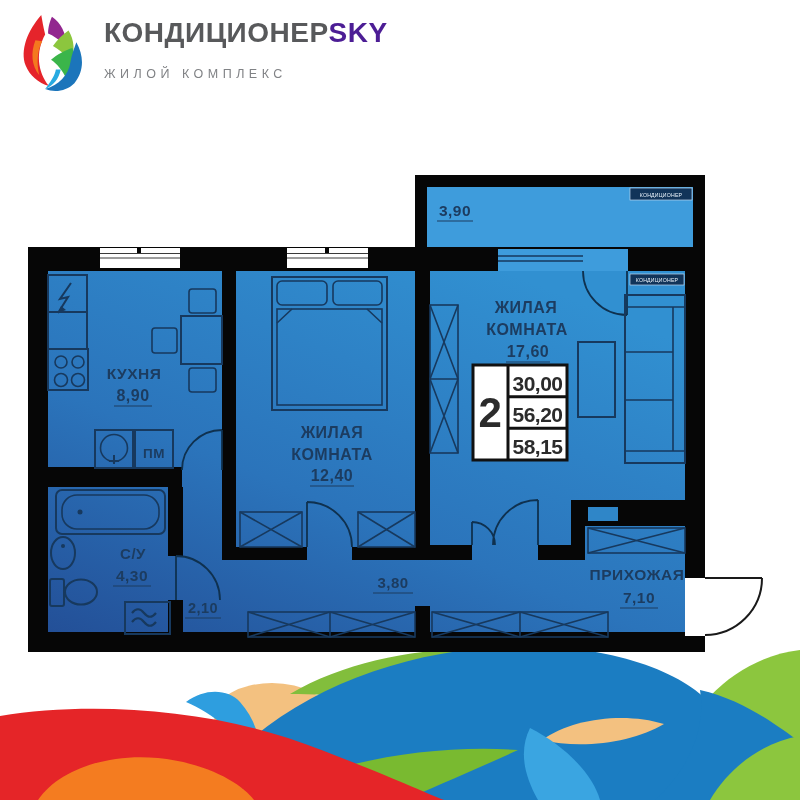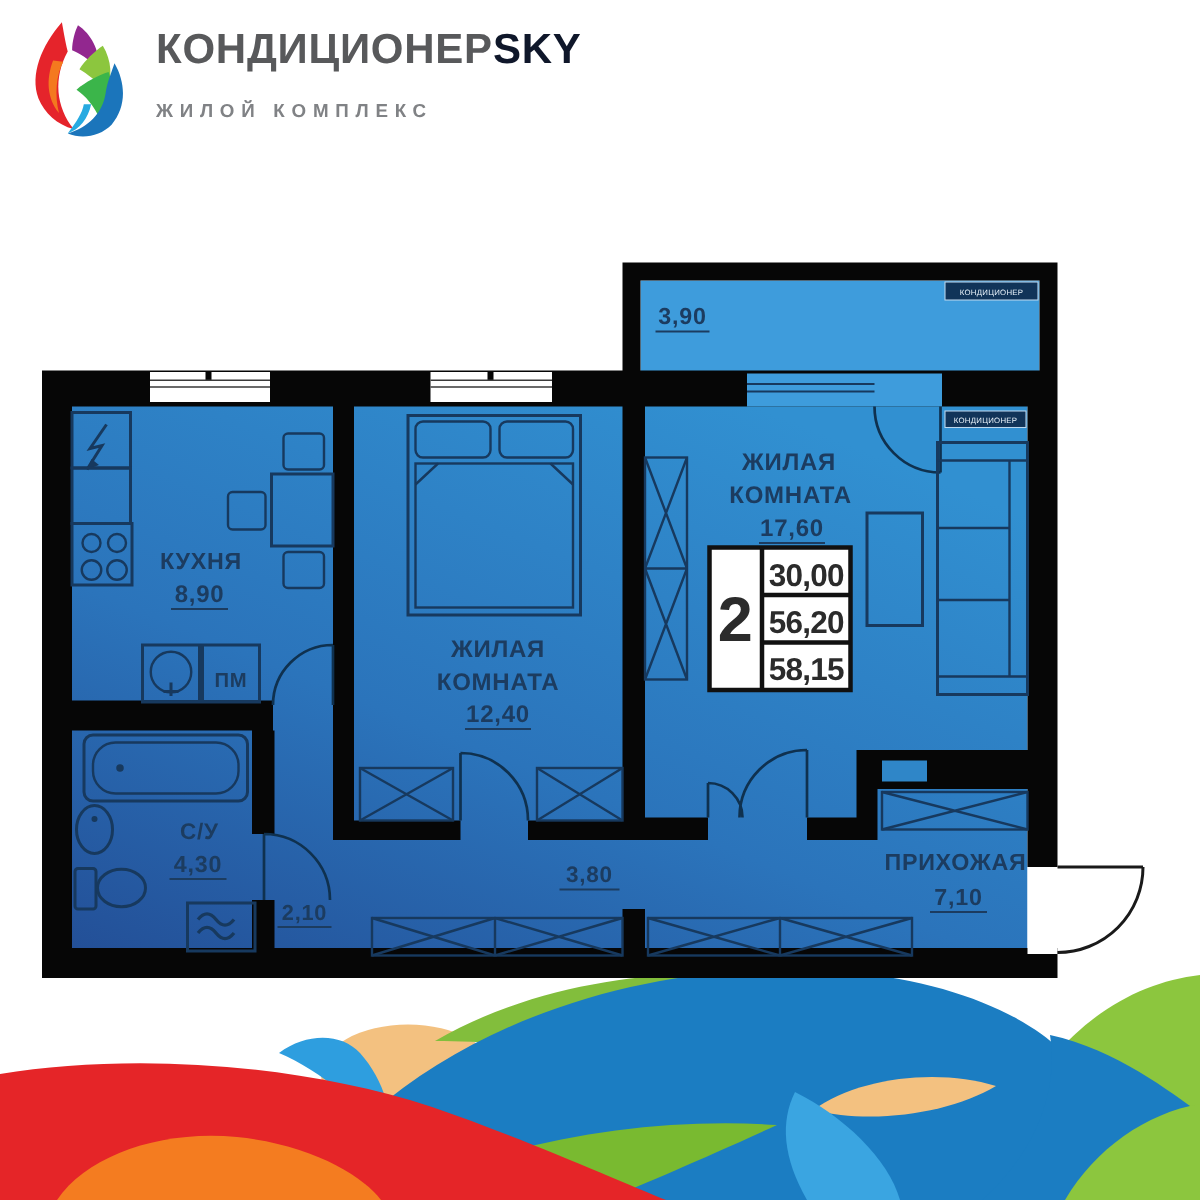--- a/index.html
+++ b/index.html
@@ -2,22 +2,22 @@
 <html><head>
 <meta charset="utf-8">
 <style>
   html,body{margin:0;padding:0;}
   body{width:800px;height:800px;background:#ffffff;overflow:hidden;
        font-family:"Liberation Sans",sans-serif;position:relative;}
   .page{position:absolute;inset:0;width:800px;height:800px;}
   
   .logo{position:absolute;left:12px;top:8px;display:flex;align-items:center;gap:14px;}
   .brand-line{font-weight:bold;font-size:28px;letter-spacing:.5px;color:#58595B;line-height:1;}
-  .brand-line .accent{color:#0f172a;}
-  .tagline{margin-top:20px;font-size:12.5px;font-weight:bold;letter-spacing:4.5px;color:#808285;}
+  .brand-line .accent{color:#4c1d95;}
+  .tagline{margin-top:20px;font-size:12.5px;font-weight:normal;letter-spacing:4.5px;color:#808285;}
   
   svg.canvas{position:absolute;left:0;top:0;}
   svg text{font-family:"Liberation Sans",sans-serif;}
   .wall{fill:#060606;}
   .fur{fill:none;stroke:#17395E;stroke-width:2;}
   .furthin{fill:none;stroke:#17395E;stroke-width:1.6;}
   .door{fill:none;stroke:#0F314F;stroke-width:1.8;}
   .lbl{fill:#1C3C60;font-weight:bold;text-anchor:middle;letter-spacing:.5px;}
   .uline{stroke:#1C3C60;stroke-width:1.2;}
   .stats-num{fill:#2B2B2B;font-weight:bold;text-anchor:middle;letter-spacing:-.5px;}

